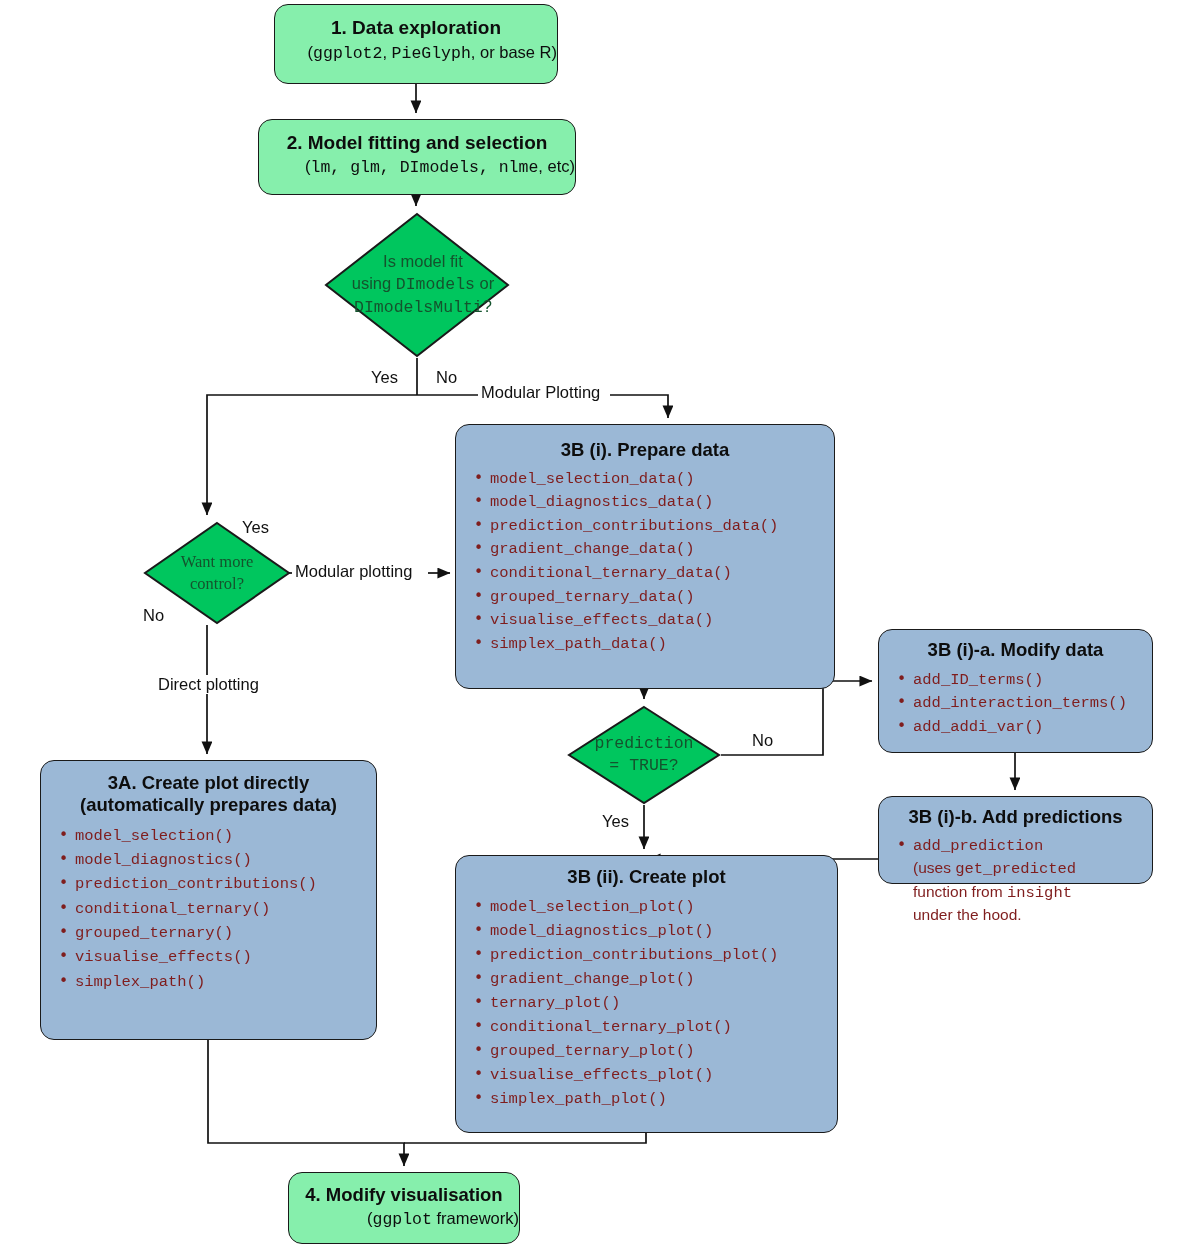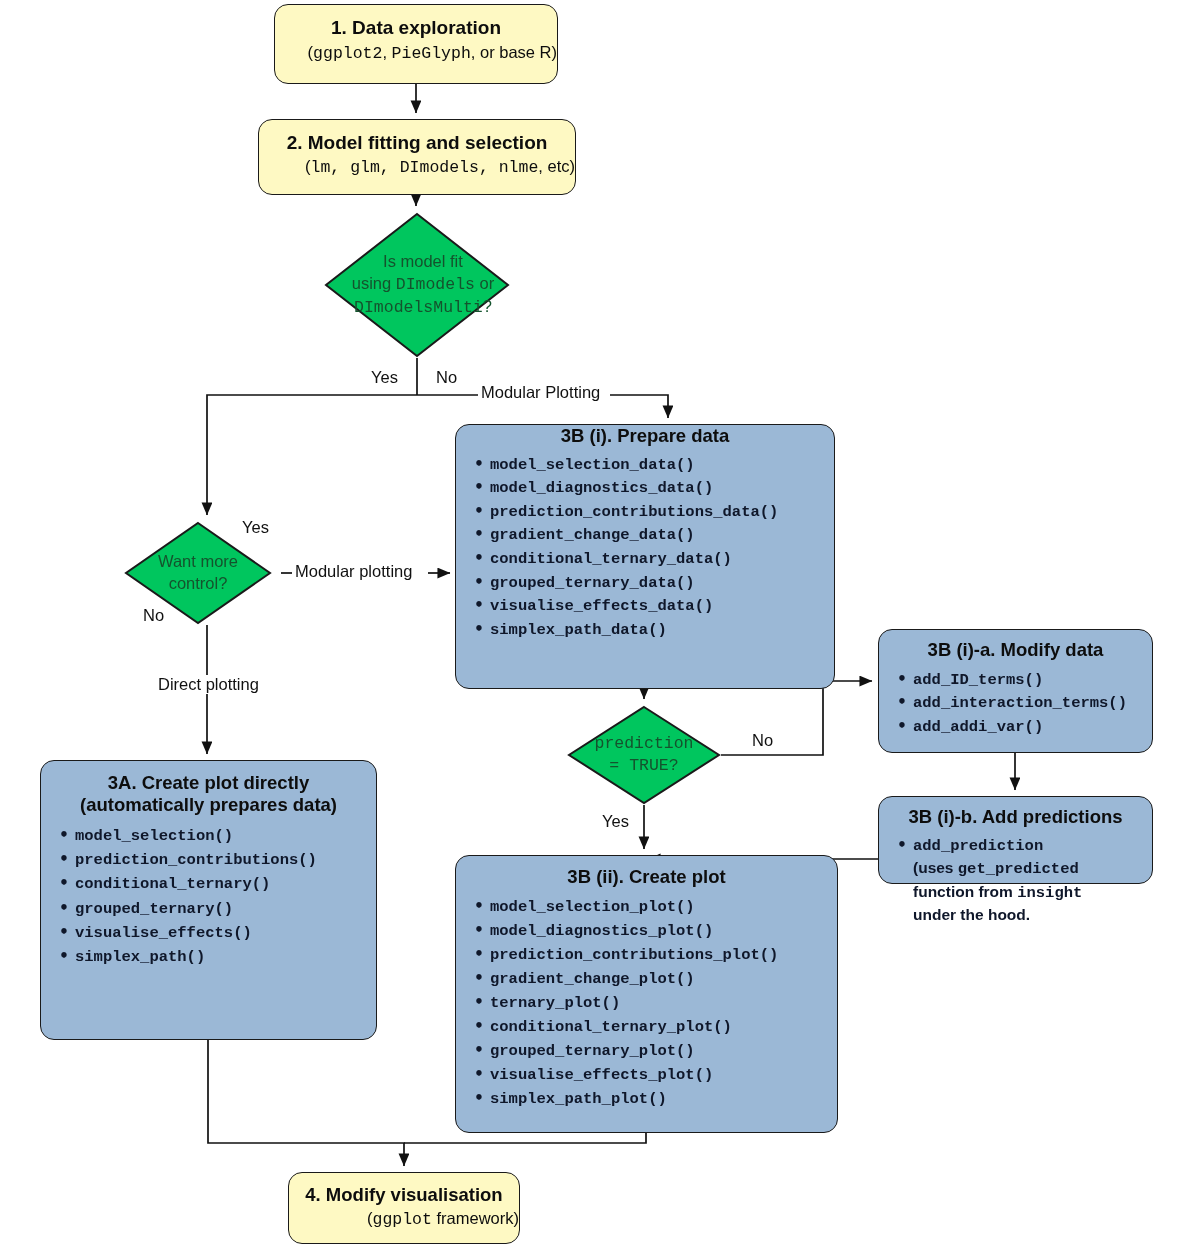--- a/index.html
+++ b/index.html
@@ -1,35 +1,34 @@
 <!DOCTYPE html>
 <html><head>
 <meta charset="utf-8">
 <style>
   html,body{margin:0;padding:0;background:#ffffff;}
   body{font-family:"Liberation Sans", sans-serif;}
   #stage{position:relative;width:1184px;height:1249px;background:#fff;overflow:hidden;}
   svg.edges{position:absolute;left:0;top:0;width:1184px;height:1249px;pointer-events:none;}
 
   .node{position:absolute;box-sizing:border-box;border:1.6px solid #1a1a1a;border-radius:14px;}
-  .node.purple{background:#fef9c3;}
+  .node.purple{background:#86efac;}
   .node.blue{background:#9bb8d6;}
 
   .node .title{
     font-weight:bold;color:#0d0d0d;text-align:center;line-height:1.18;
   }
   .node .subtitle{text-align:right;color:#0d0d0d;line-height:1.2;}
   .mono{font-family:"Liberation Mono", monospace;}
 
   ul.fns{list-style:none;margin:0;padding:0;}
   ul.fns li{
-    position:relative;padding-left:20px;color:#0f172a;
+    position:relative;padding-left:20px;color:#7f1d1d;
     font-family:"Liberation Mono", monospace;
     white-space:nowrap;
-    font-weight:bold;
   }
   ul.fns li::before{
     content:"\2022";position:absolute;left:4px;top:-1px;
     font-family:"DejaVu Sans", sans-serif;
   }
 
   .diamond{position:absolute;}
   .diamond .shape{position:absolute;left:0;top:0;width:100%;height:100%;}
   .diamond .dtext{
     position:absolute;left:0;top:0;width:100%;height:100%;
@@ -44,27 +43,27 @@
   #n1 .title{font-size:19px;}
   #n1 .subtitle{font-size:16.5px;margin-top:4px;}
 
   #n2{left:258px;top:119px;width:318px;height:76px;padding-top:12px;}
   #n2 .title{font-size:19px;}
   #n2 .subtitle{font-size:16.5px;margin-top:3px;}
 
   #d1{left:324px;top:212px;width:186px;height:146px;}
   #d1 .dtext{font-size:16.5px;padding:0 6px;}
 
-  #d2{left:124px;top:521px;width:148px;height:104px;}
+  #d2{left:143px;top:521px;width:148px;height:104px;font-family:Liberation Serif, serif;}
   #d2 .dtext{font-size:16.5px;}
 
   #d3{left:567px;top:705px;width:154px;height:100px;}
   #d3 .dtext{font-size:16.5px;}
 
-  #nB1{left:455px;top:424px;width:380px;height:265px;padding:0 14px 0 14px;}
+  #nB1{left:455px;top:424px;width:380px;height:265px;padding:14px 14px 0 14px;}
   #nB1 .title{font-size:18.5px;margin-bottom:7px;}
   #nB1 ul.fns li{font-size:15.5px;line-height:1.52;}
 
   #nBa{left:878px;top:629px;width:275px;height:124px;padding:9px 14px 0 14px;}
   #nBa .title{font-size:18.5px;margin-bottom:8px;}
   #nBa ul.fns li{font-size:15.5px;line-height:1.52;}
 
   #nBb{left:878px;top:796px;width:275px;height:88px;padding:9px 14px 0 14px;}
   #nBb .title{font-size:18.5px;margin-bottom:8px;}
   #nBb ul.fns li{font-size:15.5px;line-height:1.38;white-space:normal;}
@@ -215,20 +214,21 @@
     </ul>
   </div>
 
   <div class="node blue" id="nA">
     <div class="title">
       <span>3A. Create plot directly</span><br>
       <span>(automatically prepares data)</span>
     </div>
     <ul class="fns">
       <li>model_selection()</li>
+      <li>model_diagnostics()</li>
       <li>prediction_contributions()</li>
       <li>conditional_ternary()</li>
       <li>grouped_ternary()</li>
       <li>visualise_effects()</li>
       <li>simplex_path()</li>
     </ul>
   </div>
 
   <div class="node blue" id="nB2">
     <div class="title">3B (ii). Create plot</div>

